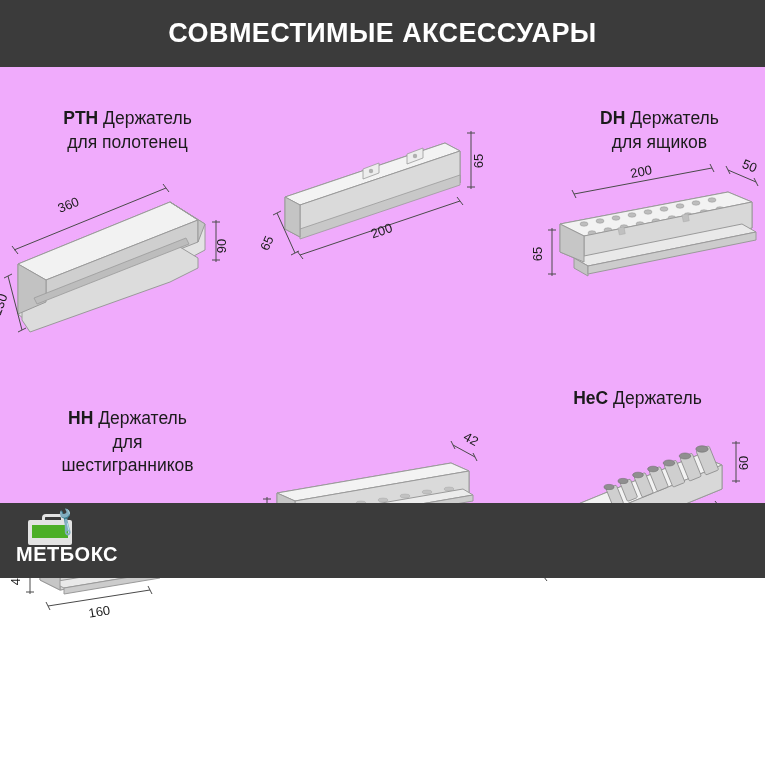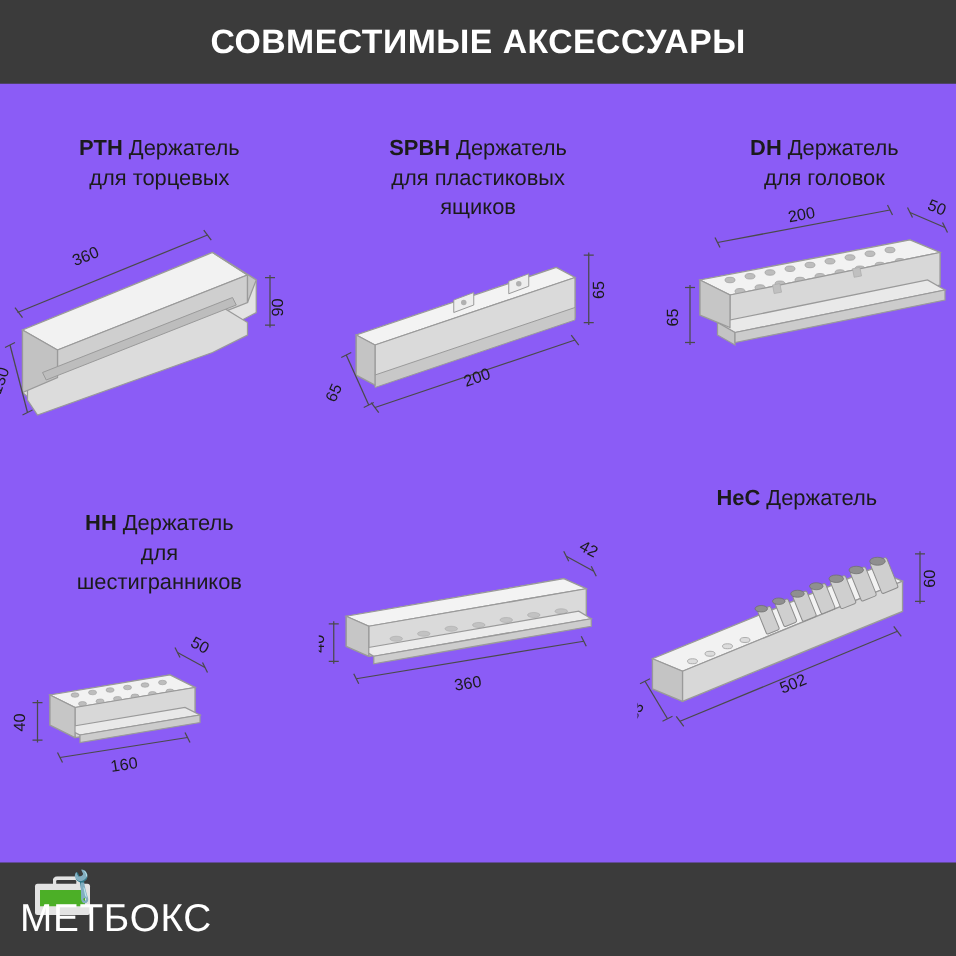--- a/index.html
+++ b/index.html
@@ -10,22 +10,22 @@
   body {
     width: 765px;
     height: 765px;
     font-family: "Liberation Sans", sans-serif;
     overflow: hidden;
     position: relative;
   }
   .page {
     position: relative;
     width: 765px;
-    height: 765px;
-    background: #8b5cf6;
+    height: 578px;
+    background: #f0abfc;
   }
   
   .header {
     position: absolute;
     left: 0; top: 0;
     width: 765px;
     height: 67px;
     background: #3b3b3b;
     display: flex;
     align-items: center;
@@ -90,22 +90,22 @@
     left: 44px; top: 0px;
     color: #d9d9d9;
     font-size: 20px;
     transform: rotate(35deg);
   }
   .logo-text {
     position: absolute;
     left: 6px;
     bottom: 6px;
     color: #ffffff;
-    font-size: 31px;
-    font-weight: normal;
+    font-size: 20px;
+    font-weight: bold;
     letter-spacing: 0.5px;
     font-family: "Liberation Sans", sans-serif;
   }
   
   .grid {
     position: absolute;
     left: 0;
     top: 67px;
     width: 765px;
     height: 623px;
@@ -143,21 +143,21 @@
 
   <div class="header">
     <div class="header-title">СОВМЕСТИМЫЕ АКСЕССУАРЫ</div>
   </div>
 
   <div class="grid">
 
     <div class="cell" style="left:0px; top:40px;">
       <div class="cell-title">
         <b>PTH</b><span> Держатель</span><br>
-        <span>для торцевых</span>
+        <span>для полотенец</span>
       </div>
       <div class="art">
         <svg width="255" height="190" viewBox="0 0 255 190">
 
           <g>
 
             <polygon points="18,110 170,48 205,70 205,96 175,112 30,170 18,160" fill="#e3e3e3" stroke="#9a9a9a" stroke-width="1"></polygon>
 
             <polygon points="18,110 170,48 198,66 46,126" fill="#f2f2f2" stroke="#9a9a9a" stroke-width="1"></polygon>
 
@@ -190,25 +190,20 @@
             <line x1="8" y1="122" x2="22" y2="176"></line>
             <line x1="4" y1="124" x2="12" y2="120"></line>
             <line x1="18" y1="178" x2="26" y2="174"></line>
           </g>
           <text class="dim-text" x="4" y="152" transform="rotate(-70 4 152)" text-anchor="middle">130</text>
         </svg>
       </div>
     </div>
 
     <div class="cell" style="left:255px; top:40px;">
-      <div class="cell-title">
-        <b>SPBH</b><span> Держатель</span><br>
-        <span>для пластиковых</span><br>
-        <span>ящиков</span>
-      </div>
       <div class="art">
         <svg width="255" height="190" viewBox="0 0 255 190">
           <g>
 
             <polygon points="30,90 190,36 205,44 205,76 45,130 30,122" fill="#e6e6e6" stroke="#9a9a9a" stroke-width="1"></polygon>
 
             <polygon points="30,90 190,36 205,44 45,98" fill="#f3f3f3" stroke="#9a9a9a" stroke-width="1"></polygon>
 
             <polygon points="45,98 205,44 205,76 45,130" fill="#dadada" stroke="#9a9a9a" stroke-width="1"></polygon>
 
@@ -242,21 +237,21 @@
             <line x1="36" y1="148" x2="44" y2="144"></line>
           </g>
           <text class="dim-text" x="16" y="138" transform="rotate(-66 16 138)" text-anchor="middle">65</text>
         </svg>
       </div>
     </div>
 
     <div class="cell" style="left:532px; top:40px;">
       <div class="cell-title">
         <b>DH</b><span> Держатель</span><br>
-        <span>для головок</span>
+        <span>для ящиков</span>
       </div>
       <div class="art">
         <svg width="255" height="190" viewBox="0 0 255 190">
           <g>
 
             <polygon points="28,70 196,38 220,48 220,74 52,108 28,98" fill="#e6e6e6" stroke="#9a9a9a" stroke-width="1"></polygon>
 
             <polygon points="28,70 196,38 220,48 52,82" fill="#f2f2f2" stroke="#9a9a9a" stroke-width="1"></polygon>
 
             <g fill="#bdbdbd" stroke="#a0a0a0" stroke-width="0.6">

